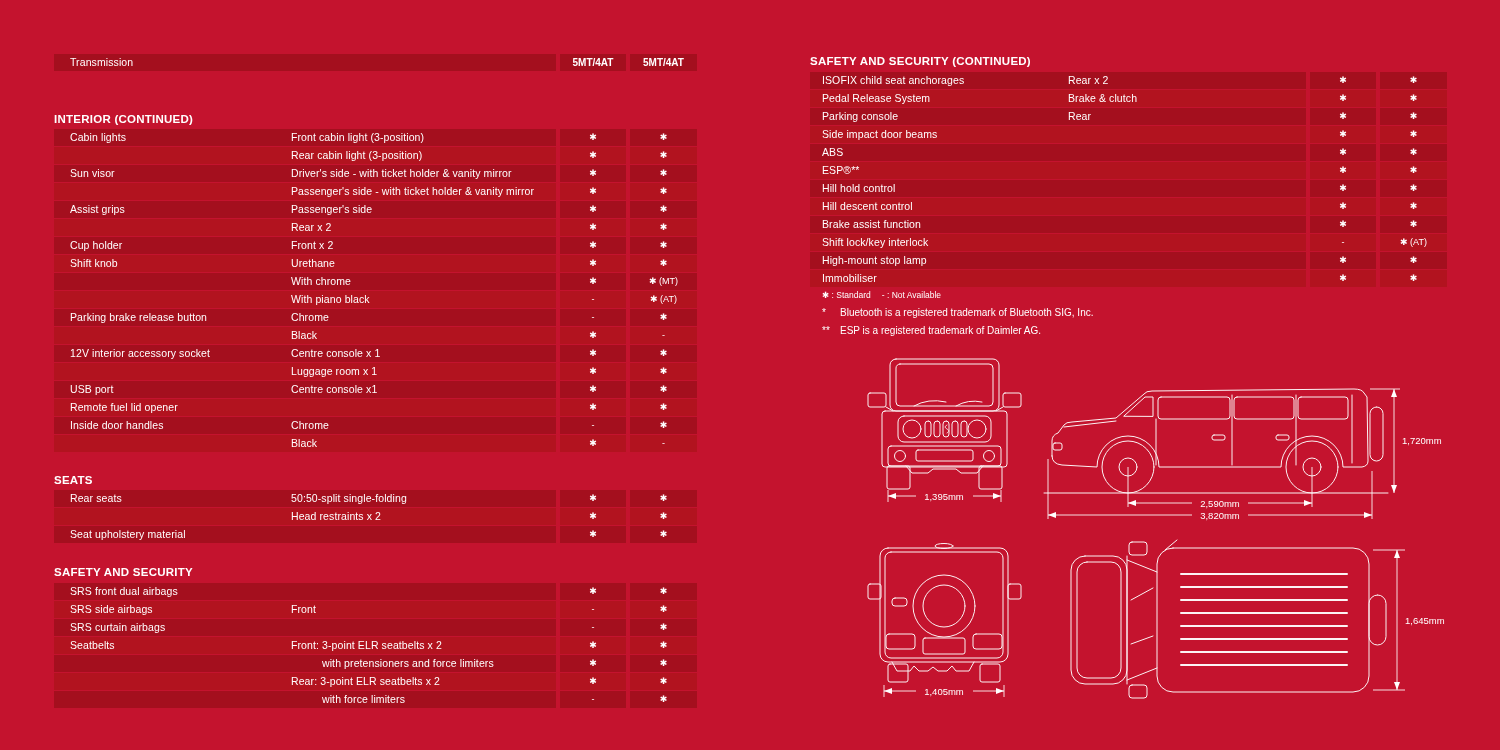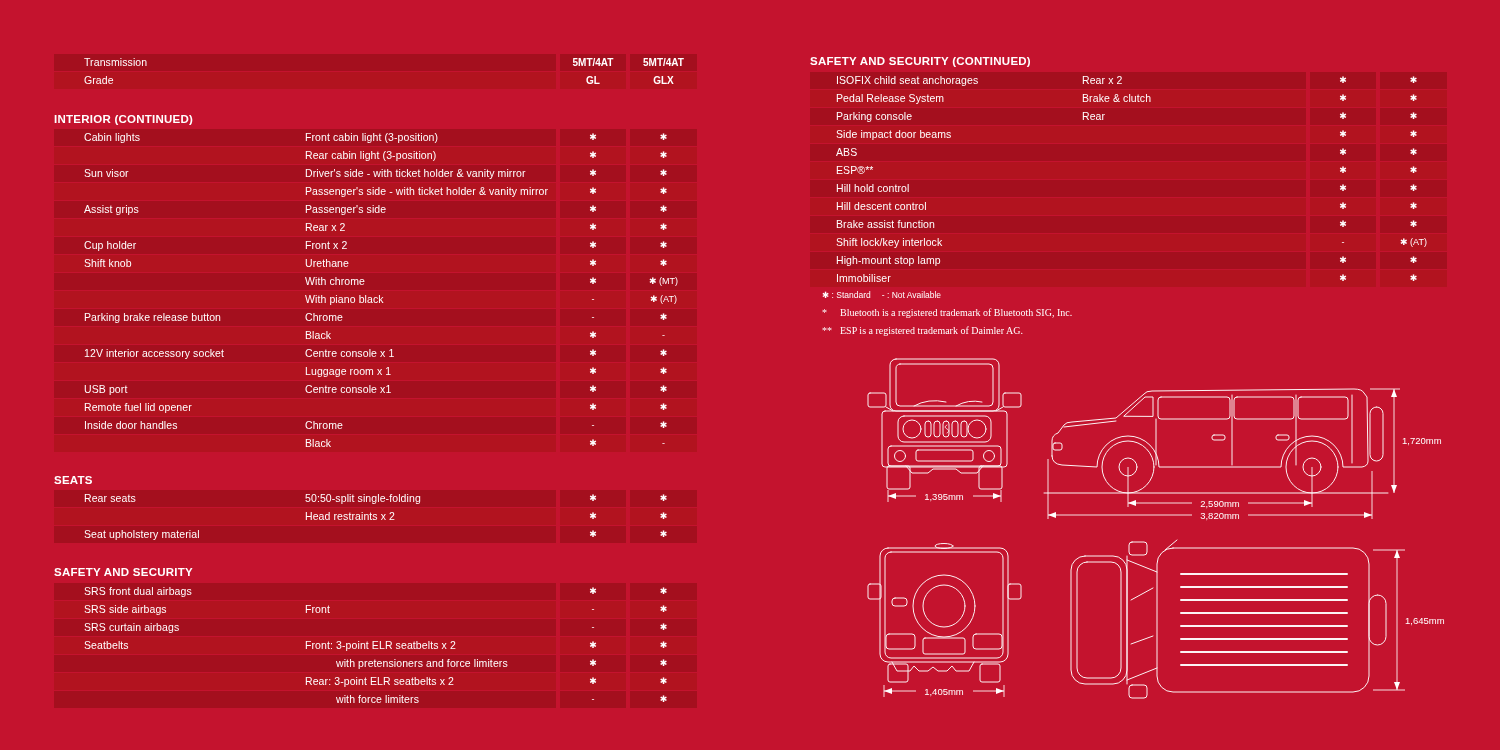--- a/index.html
+++ b/index.html
@@ -12,37 +12,37 @@
   }
   .section-title {
     position:absolute; font-weight:700; font-size:11.5px;
     letter-spacing:.25px; color:#fff; white-space:nowrap;
   }
   .tbl { position:absolute; display:flex; flex-direction:column; }
   .row { display:flex; height:17px; line-height:17px; font-size:10.5px; margin-bottom:1px; }
   .row .cell { height:17px; }
   .row.dark  .cell { background:#a40f1e; }
   .row.light .cell { background:#b2131f; }
-  .row .main { display:flex;padding-left:14px; }
+  .row .main { display:flex; }
   .t-left  .main { width:502px; }
   .t-right .main { width:496px; }
   .t-left  .feature { width:237px; padding-left:16px; }
   .t-right .feature { width:258px; padding-left:12px; }
   .detail { flex:1; white-space:nowrap; overflow:hidden; }
   .detail.indent { padding-left:31px; }
   .mark { width:66px; margin-left:4px; text-align:center; font-size:9px; white-space:nowrap; }
   .mark.glx { width:67px; }
   .hdr .mark { font-weight:700; font-size:10px; }
   .feature, .detail { letter-spacing:.1px; }
   .legend {
     position:absolute; left:822px; top:290px; font-size:8.5px; color:#fff;
     display:flex; gap:11px; white-space:nowrap;
   }
   .footnote {
-    position:absolute; left:822px; font-size:10px; color:#fff; white-space:nowrap;font-family:Liberation Serif, serif;
+    position:absolute; left:822px; font-size:10px; color:#fff; white-space:nowrap;
   }
   .footnote .fn-mark { display:inline-block; width:18px; }
   svg { position:absolute; overflow:visible; }
   svg * { vector-effect:non-scaling-stroke; }
   .line-art { stroke:#ffffff; stroke-width:1; fill:none; stroke-linecap:round; stroke-linejoin:round; opacity:.95; }
   .dim-line { stroke:#ffffff; stroke-width:0.9; fill:none; opacity:.95; }
   .dim-arrow { fill:#ffffff; stroke:none; }
   .dim-chip { fill:#c4132e; stroke:none; }
   svg text { font-family:"Liberation Sans", sans-serif; font-size:9.5px; fill:#ffffff; stroke:none; }
 </style>
@@ -51,28 +51,20 @@
 
 <div class="tbl t-left hdr" style="left:54px; top:54px; width:643px;">
 
 <div class="row dark">
       <div class="cell main">
         <span class="feature">Transmission</span>
         <span class="detail"></span>
       </div>
       <div class="cell mark gl">5MT/4AT</div>
       <div class="cell mark glx">5MT/4AT</div>
-    </div>
-    <div class="row light">
-      <div class="cell main">
-        <span class="feature">Grade</span>
-        <span class="detail"></span>
-      </div>
-      <div class="cell mark gl">GL</div>
-      <div class="cell mark glx">GLX</div>
     </div>
   </div>
 
 <div class="section-title" style="left:54px; top:113px;">INTERIOR (CONTINUED)</div>
 
 <div class="tbl t-left" style="left:54px; top:129px; width:643px;">
 
 <div class="row dark">
       <div class="cell main">
         <span class="feature">Cabin lights</span>

